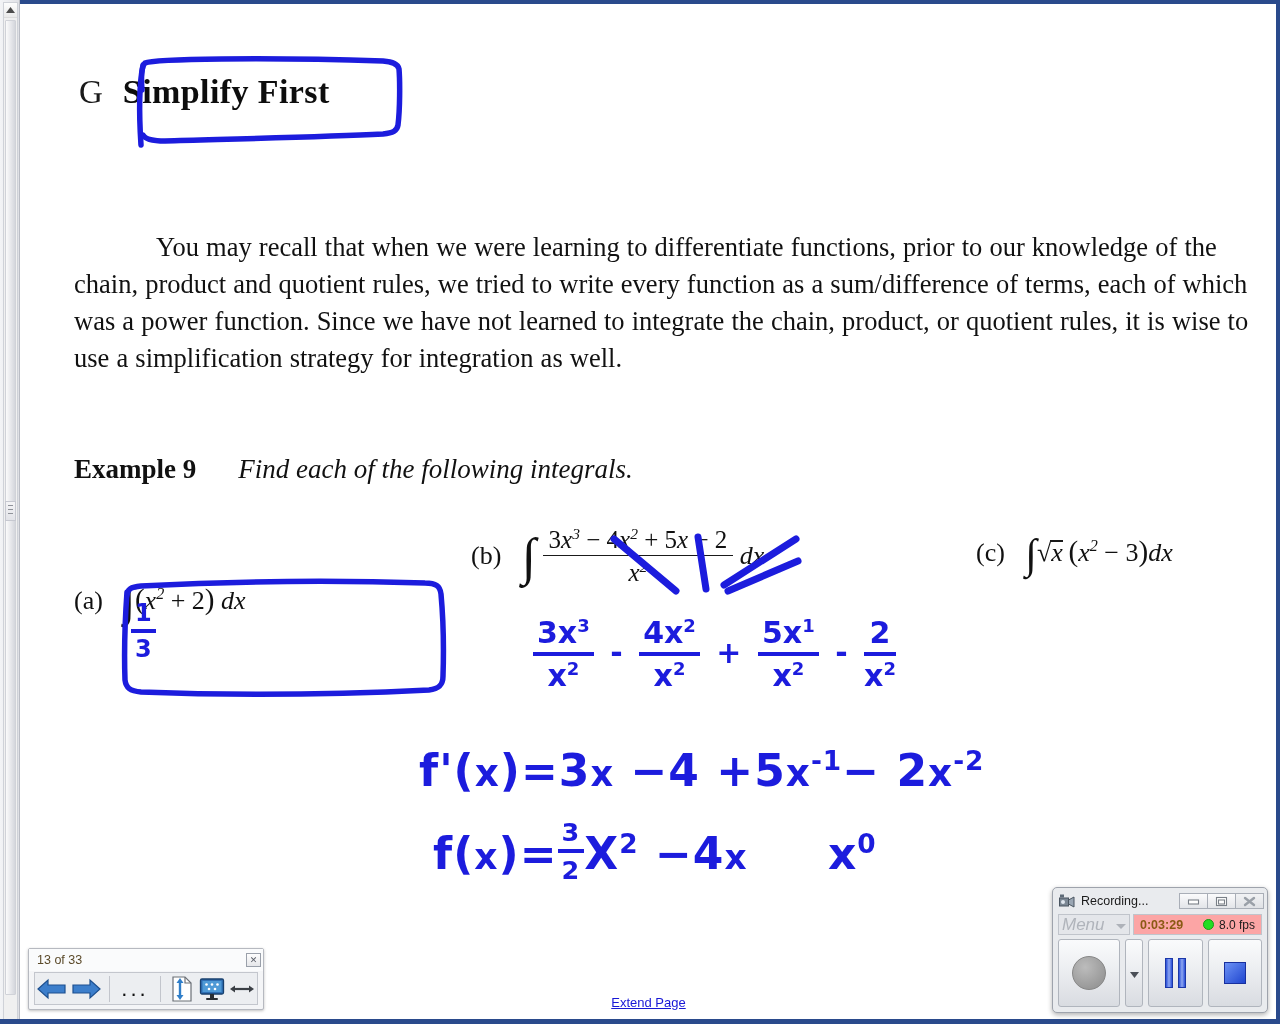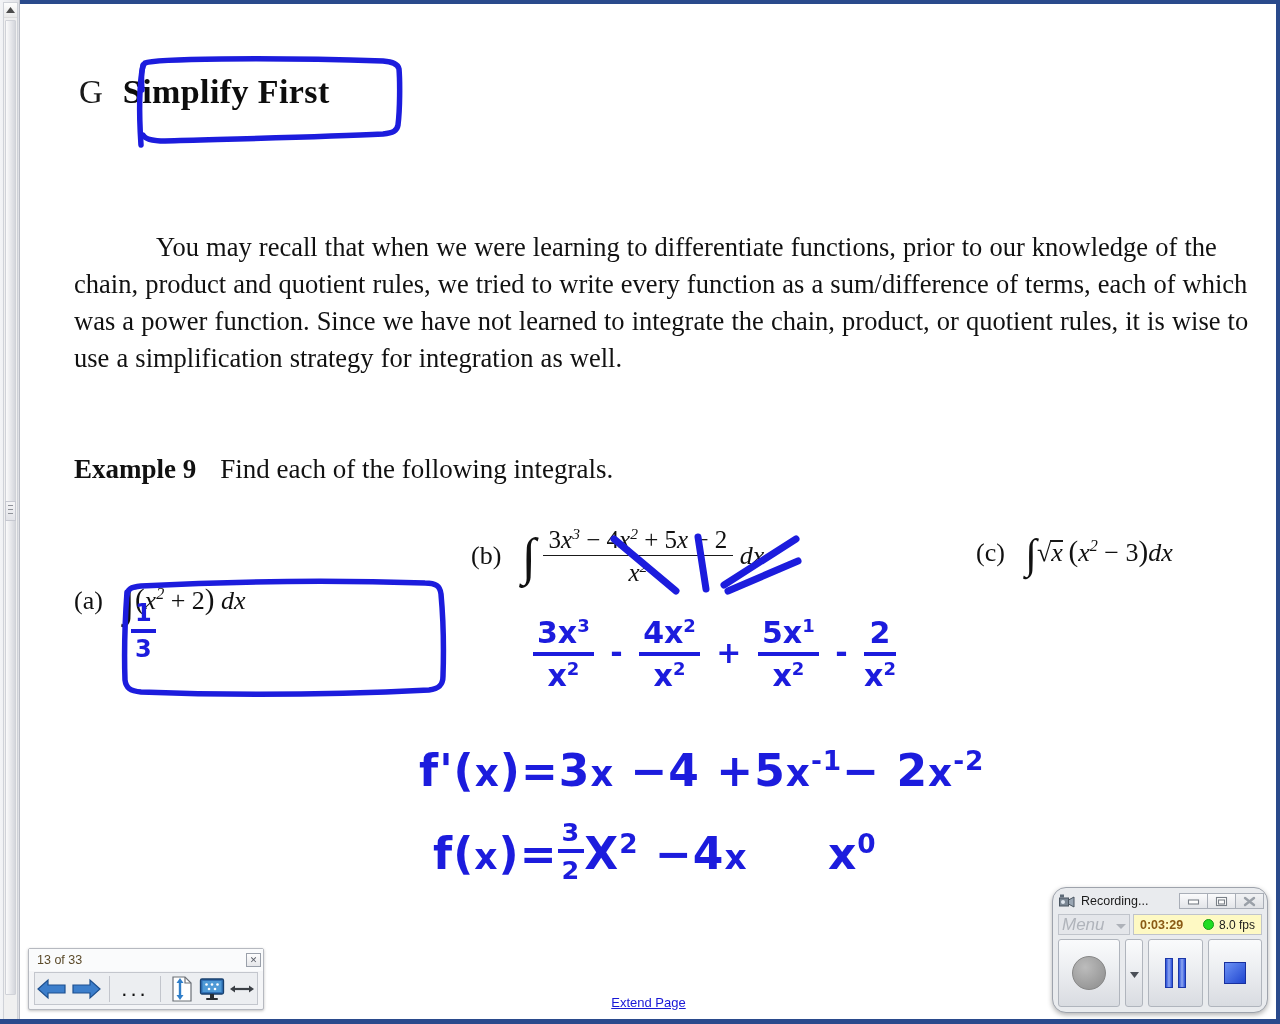--- a/index.html
+++ b/index.html
@@ -105,21 +105,21 @@
   }
 
   
   .example-line {
     position: absolute; left: 53px; top: 425px;
     font-family: "Liberation Serif", serif;
     font-size: 27px; color: #111111;
     display: flex; align-items: baseline;
   }
   .example-label { font-weight: bold; margin-top: 24px; }
-  .example-text { margin-left: 24px; }
+  .example-text { margin-left: 42px; font-style: italic; }
 
   
   .problem {
     position: absolute;
     font-family: "Liberation Serif", serif;
     font-size: 26px; color: #111111;
     white-space: nowrap;
   }
   .p-a { left: 53px; top: 530px; margin-top: 48px; }
   .p-b { left: 450px; top: 522px; }
@@ -235,21 +235,21 @@
   .nav-arrow { width: 34px; height: 30px; }
   .nav-dots { width: 40px; height: 30px; letter-spacing: 3px; font-size: 22px; color: #111; line-height: 0.5; }
   .nav-icn { width: 30px; height: 30px; }
 
   
   .recorder {
     position: absolute; left: 1052px; top: 887px;
     width: 216px; height: 126px;
     background: #e9ebee;
     border: 1px solid #9ea3ac;
-    border-radius: 14px;
+    border-radius: 5px;
     box-shadow: 0 2px 5px rgba(0,0,0,.3);
     padding: 3px;
   }
   .rec-title {
     height: 20px;
     display: flex; align-items: center;
     padding-left: 3px;
   }
   .rec-ico { width: 16px; height: 15px; margin-right: 6px; }
   .rec-title-text {
@@ -280,21 +280,21 @@
     cursor: default;
   }
   .rec-menu-label {
     flex: 1;
     font-family: "Liberation Sans", sans-serif;
     font-size: 17px; color: #b0b4bb; font-style: italic;
   }
   .rec-readout {
     flex: 1;
     border: 1px solid #c0c4cb;
-    background: #fef9c3;
+    background: #fca5a5;
     display: flex; align-items: center; padding: 0 6px;
   }
   .rec-time {
     font-family: "Liberation Sans", sans-serif;
     font-size: 12.5px; color: #8a5a14; font-weight: bold;
   }
   .rec-dot {
     width: 11px; height: 11px; border-radius: 50%;
     background: #22dd22; border: 1px solid #149b14;
     margin-left: auto; margin-right: 5px;

